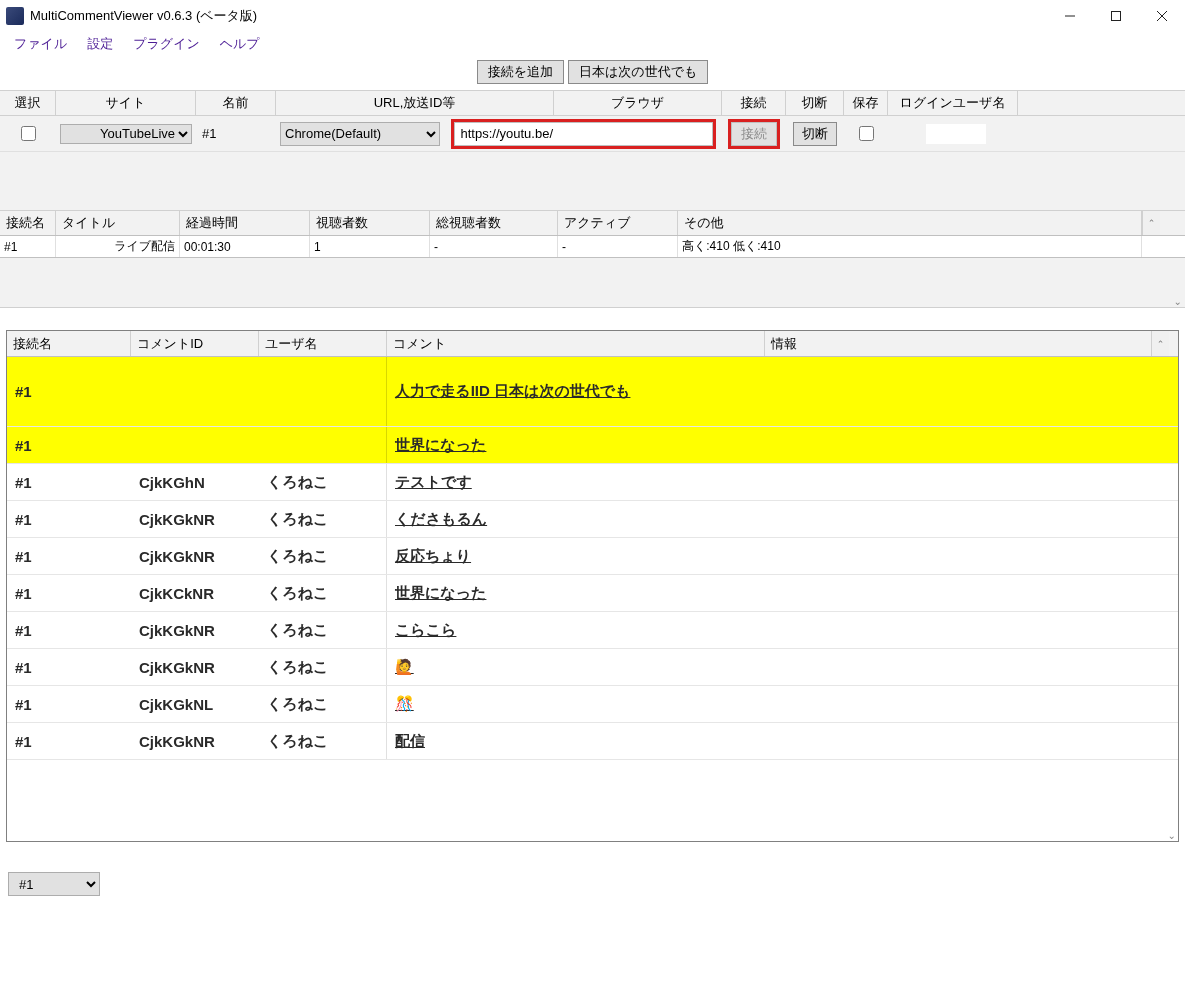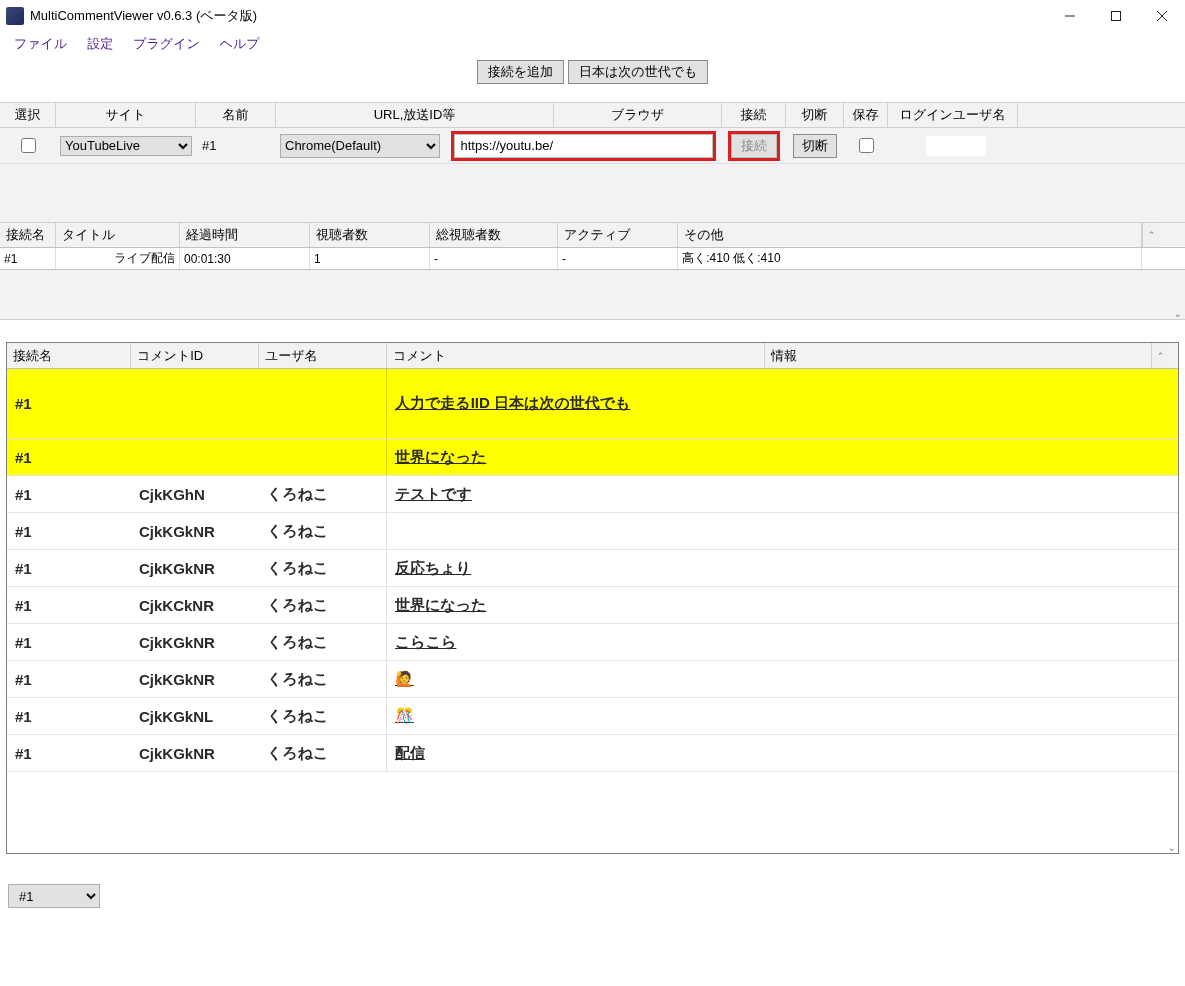--- a/index.html
+++ b/index.html
@@ -10,21 +10,21 @@
 .titlebar .title { flex: 1; font-size: 13px; color: #000; }
 .titlebar .winbtn { width: 46px; height: 32px; display: flex; align-items: center; justify-content: center; font-family: "Segoe MDL2 Assets", sans-serif; font-size: 12px; color: #222; }
 .winbtn svg { stroke: #222; }
 
 .menubar { height: 24px; display: flex; padding: 0 4px; background: #fff; }
 .menubar .menu-item { padding: 2px 10px; line-height: 20px; color: #4c1d95; }
 
 .toolbar-row { display: flex; justify-content: center; gap: 4px; padding: 4px 0 6px 0; }
 .toolbar-row button { background: #e1e1e1; border: 1px solid #8a8a8a; padding: 2px 10px; font-size: 13px; font-family: Liberation Serif, serif; }
 
-.conn-header { display: flex; border-top: 1px solid #d0d0d0; border-bottom: 1px solid #d0d0d0; background: #f2f2f2; height: 26px; margin-top: 12px; }
+.conn-header { display: flex; border-top: 1px solid #d0d0d0; border-bottom: 1px solid #d0d0d0; background: #f2f2f2; height: 26px; }
 .ch { border-right: 1px solid #d0d0d0; display: flex; align-items: center; justify-content: center; font-size: 13px; color: #000; }
 .ch-sel   { width: 56px; }
 .ch-site  { width: 140px; }
 .ch-name  { width: 80px; }
 .ch-url   { width: 278px; }
 .ch-browser { width: 168px; }
 .ch-conn  { width: 64px; }
 .ch-disc  { width: 58px; }
 .ch-save  { width: 44px; }
 .ch-user  { width: 130px; }
@@ -33,21 +33,21 @@
 .cr { display:flex; align-items:center; justify-content:center; height:100%; }
 .cr-sel   { width:56px; }
 .cr-site  { width:140px; padding:0 4px; }
 .cr-name  { width:80px; padding-left:6px; justify-content:flex-start; }
 .cr-url   { width:278px; }
 .cr-browser{ width:168px; padding:0 4px; }
 .cr-conn  { width:64px; }
 .cr-disc  { width:58px; }
 .cr-save  { width:44px; }
 .cr-user  { width:130px; padding:0 6px; }
-.cr-site select { width:100%; height:20px; border:1px solid #adadad; background:#e1e1e1; }
+.cr-site select { width:100%; height:20px; border:1px solid #adadad; background:#e1e1e1;text-align:right; }
 .cr-url .url-wrap { border:3px solid #d92020; width:265px; height:30px; display:flex; align-items:center; }
 .cr-url input { width:100%; height:100%; border:1px solid #bfbfbf; padding:0 6px; background:#fff; font-size:13px; }
 .cr-browser select { width:100%; height:24px; border:1px solid #adadad; background:#e1e1e1; }
 .cr-conn .cwrap { border:3px solid #d92020; width:52px; height:30px; display:flex; }
 .cr-conn button { width:100%; border:1px solid #bfbfbf; background:#e1e1e1; color:#8a8a8a; }
 .cr-disc button { width:44px; height:24px; border:1px solid #8a8a8a; background:#e1e1e1; color:#000; }
 .cr-save input[type=checkbox]{ width:15px; height:15px; }
 .cr-user .ubox { width:60px; height:20px; background:#fff; margin-left:6px; }
 .cr-sel input[type=checkbox]{ width:15px; height:15px; }
 
@@ -230,20 +230,21 @@
         <div class="cc cc-conn">#1</div>
         <div class="cc cc-cid">CjkKGhN</div>
         <div class="cc cc-user">くろねこ</div>
         <div class="cc cc-cmt">テストです</div>
         <div class="cc cc-info"></div>
       </div>
       <div class="crow">
         <div class="cc cc-conn">#1</div>
         <div class="cc cc-cid">CjkKGkNR</div>
         <div class="cc cc-user">くろねこ</div>
+        <div class="cc cc-cmt">くださもるん</div>
         <div class="cc cc-info"></div>
       </div>
       <div class="crow">
         <div class="cc cc-conn">#1</div>
         <div class="cc cc-cid">CjkKGkNR</div>
         <div class="cc cc-user">くろねこ</div>
         <div class="cc cc-cmt">反応ちょり</div>
         <div class="cc cc-info"></div>
       </div>
       <div class="crow">

